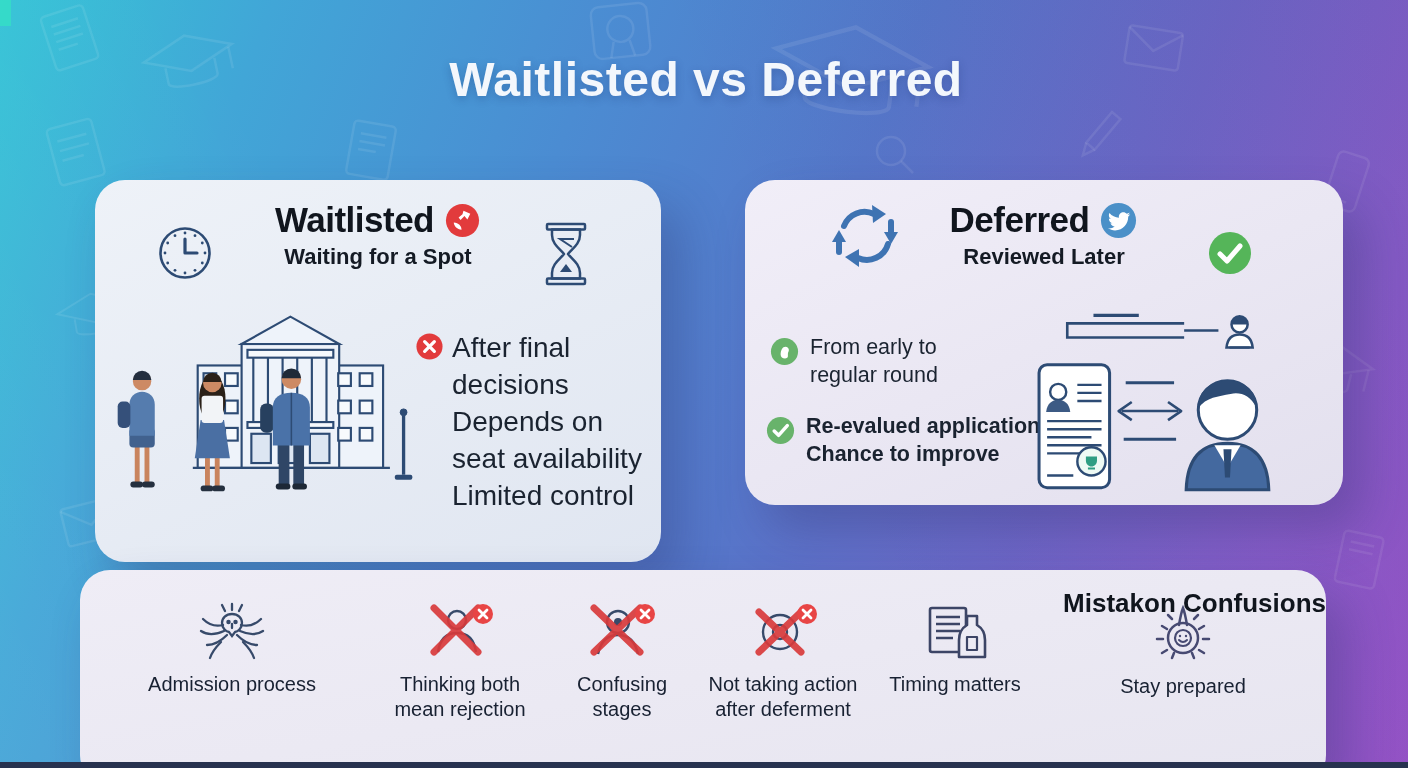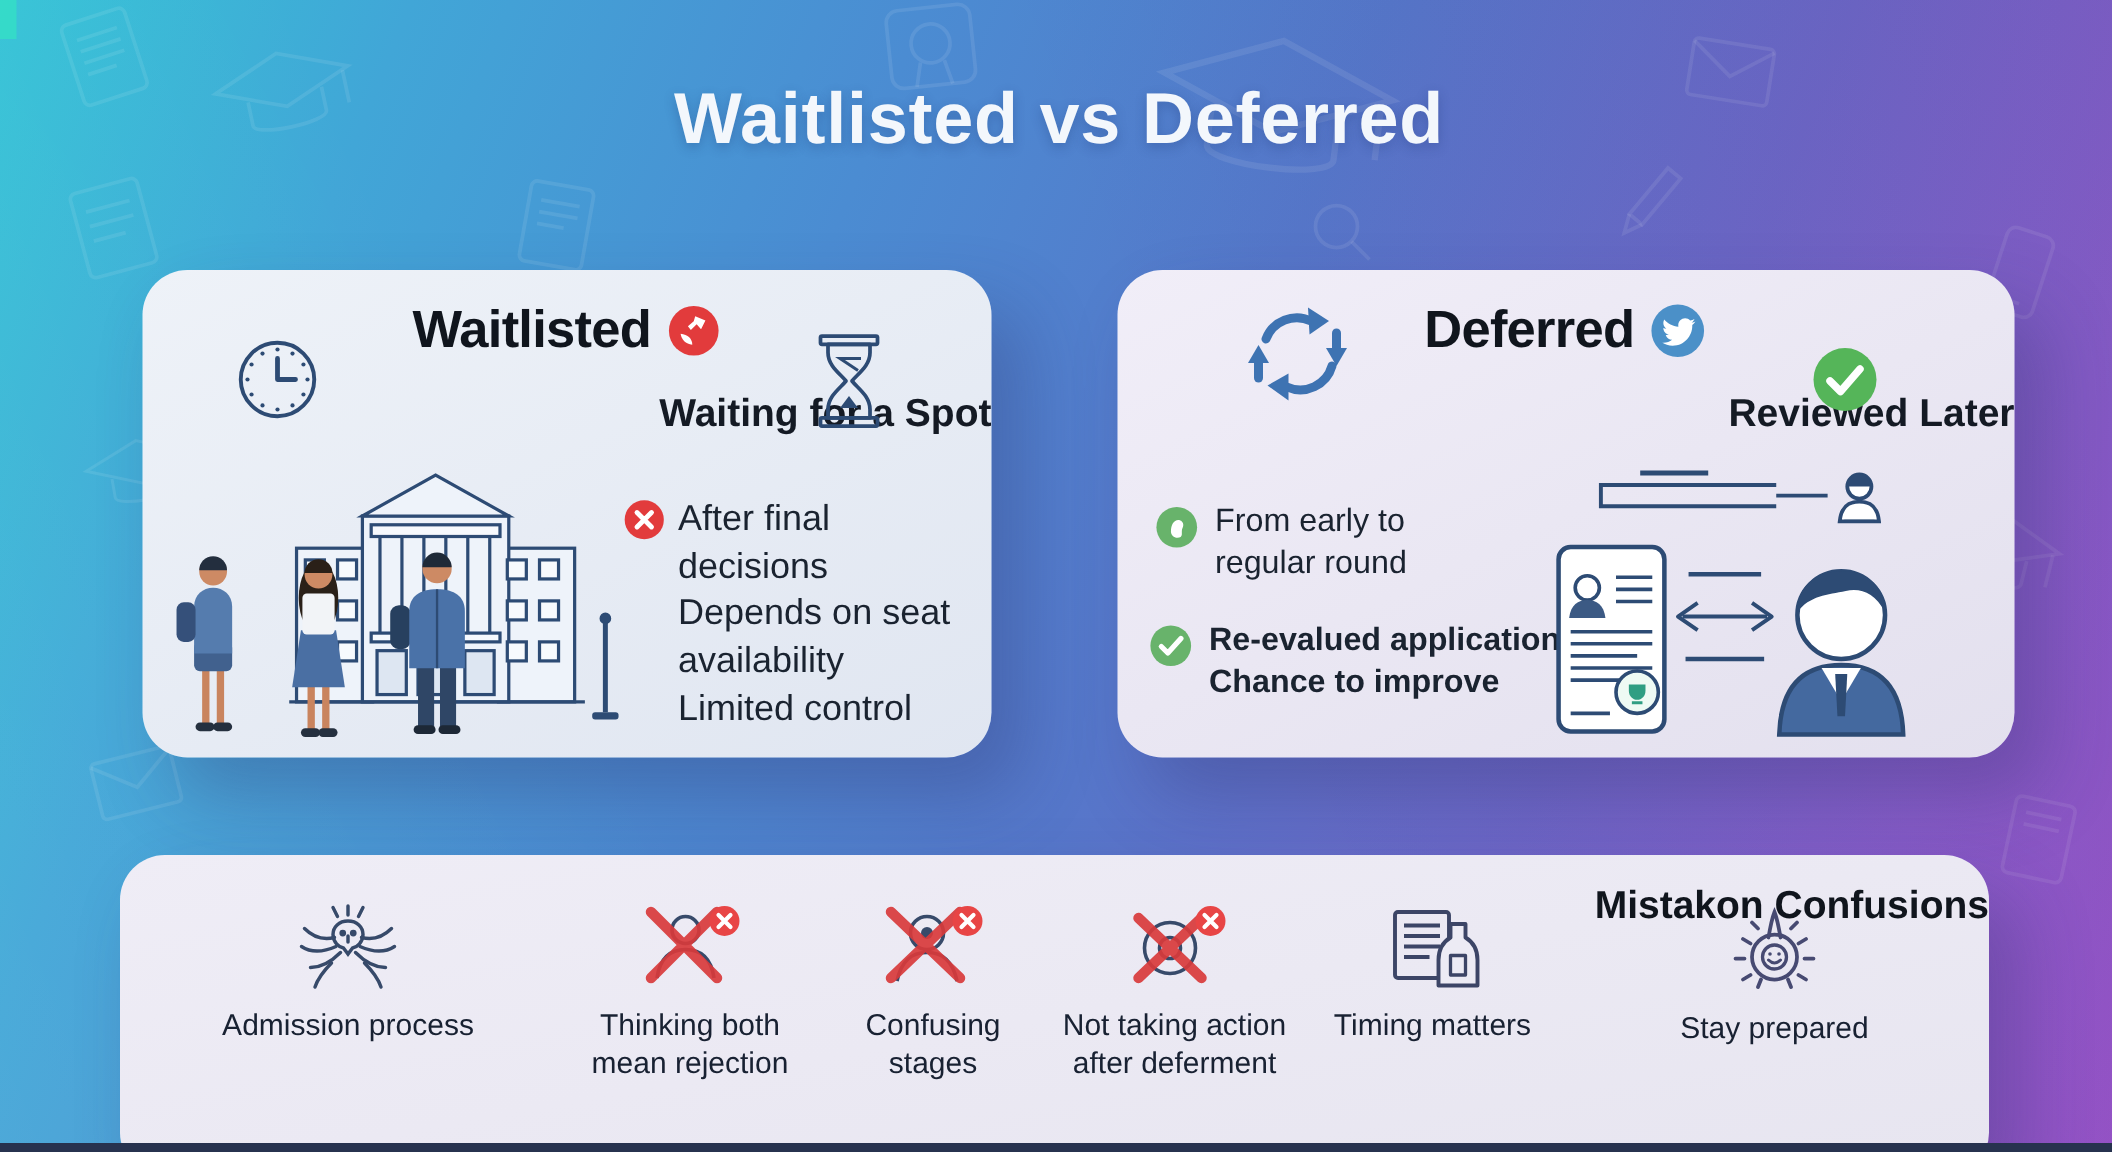--- a/index.html
+++ b/index.html
@@ -13,42 +13,42 @@
                linear-gradient(250deg,rgba(20,20,70,.08) 0%,rgba(0,0,0,0) 45%);}
   .watermarks{position:absolute;inset:0;}
   .corner-accent{position:absolute;left:0;top:0;width:11px;height:26px;background:#35dec7;opacity:.85;}
   .bottom-strip{position:absolute;left:0;bottom:0;width:100%;height:6px;background:#27324f;z-index:12;}
 
   .main-title{position:absolute;top:50px;left:0;width:100%;margin:2px;text-align:center;
     color:#f3f7fc;font-size:48px;font-weight:bold;letter-spacing:.5px;
     text-shadow:0 3px 8px rgba(25,50,110,.28);}
 
   .card{position:absolute;border-radius:30px;box-shadow:20px 26px 48px rgba(45,45,105,.30);}
-  .card-waitlisted{left:95px;top:180px;width:566px;height:325px;
+  .card-waitlisted{left:95px;top:180px;width:566px;height:382px;
     background:linear-gradient(155deg,#eef2f8 0%,#e0e6f1 100%);}
   .card-deferred{left:745px;top:180px;width:598px;height:325px;
     background:linear-gradient(155deg,#f1eef8 0%,#e3e0ee 100%);}
   .card-confusions{left:80px;top:570px;width:1246px;height:215px;
     background:linear-gradient(170deg,#efedf6 0%,#e7e5f0 100%);}
 
   .card-head{position:absolute;left:0;top:20px;width:100%;text-align:center;}
   .title-row{display:flex;justify-content:center;align-items:center;gap:10px;}
   .card-title{font-size:35px;font-weight:bold;color:#10151d;letter-spacing:-.5px;}
-  .card-subtitle{margin-top:20px;font-size:26px;font-weight:bold;color:#141a24;text-align:right;}
+  .card-subtitle{margin-top:4px;font-size:22px;font-weight:bold;color:#141a24;}
 
   .clock{position:absolute;left:61px;top:44px;}
   .hourglass{position:absolute;left:448px;top:42px;}
   .refresh{position:absolute;left:83px;top:22px;}
   .bigcheck{position:absolute;left:462px;top:50px;}
 
   .queue-art{position:absolute;left:10px;top:126px;}
   .review-art{position:absolute;left:288px;top:128px;}
 
   .wl-bullets{position:absolute;left:320px;top:150px;width:240px;display:flex;gap:8px;}
-  .wl-bullet-text{font-size:24px;line-height:1.32;color:#1a2330;width:212px;}
+  .wl-bullet-text{font-size:28px;line-height:1.32;color:#1a2330;width:212px;}
   .df-bullet{position:absolute;display:flex;gap:10px;}
   .df-b1{left:24px;top:154px;}
   .df-b2{left:20px;top:233px;font-weight:bold;}
   .df-text{font-size:21.5px;line-height:1.3;color:#1a2330;white-space:nowrap;}
 
   .cf-title{position:absolute;top:18px;left:0;width:100%;text-align:right;
     font-size:26px;font-weight:bold;color:#10151d;}
   .cf-item{position:absolute;top:32px;width:210px;display:flex;flex-direction:column;align-items:center;}
   .cf-label{margin-top:8px;font-size:20px;line-height:1.25;color:#182132;text-align:center;}
   .cf-i1{left:47px}.cf-i2{left:275px}.cf-i3{left:437px}.cf-i4{left:598px}.cf-i5{left:770px}.cf-i6{left:998px}

